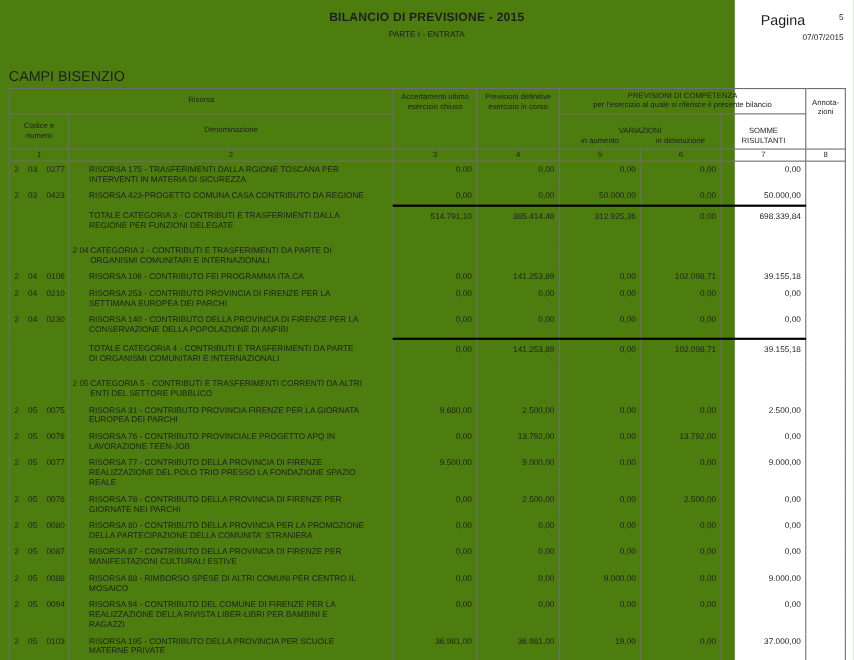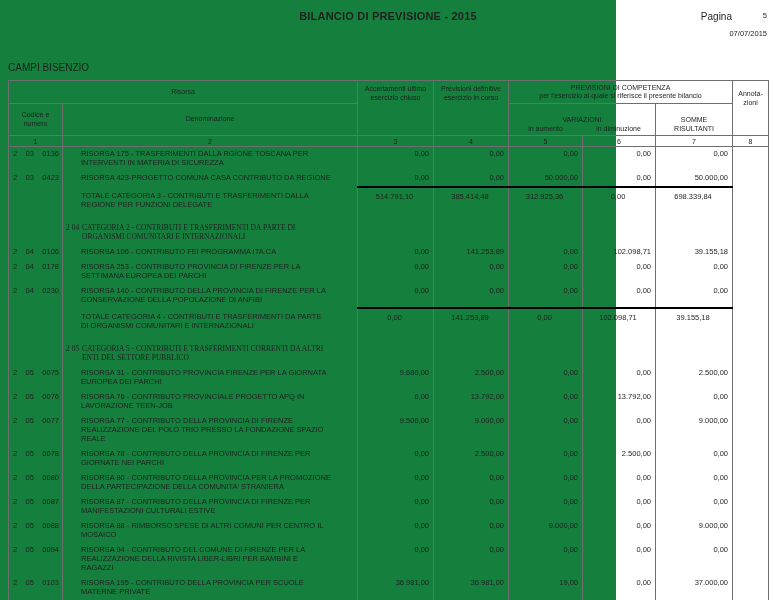--- a/index.html
+++ b/index.html
@@ -1,31 +1,31 @@
 <!DOCTYPE html>
 <html><head>
 <meta charset="utf-8">
 <style>
   html,body { margin:0; padding:0; background:#ffffff; }
   body {
     width:776px; height:600px; overflow:hidden;
     font-family:"Liberation Sans", sans-serif;
     color:#1f1f1f;
   }
-  .page { position:relative; width:616px; height:600px; background:#15803d; }
+  .page { position:relative; width:668px; height:600px; background:#4d7c0f; }
 
   
   .report-header { position:absolute; top:0; left:0; width:776px; height:80px; }
   .title    { position:absolute; top:10px; left:0; right:0; text-align:center;
               font-size:11px; font-weight:bold; letter-spacing:.2px; }
   .subtitle { position:absolute; top:27px; left:0; right:0; text-align:center; font-size:7.5px; }
-  .pagina-label { position:absolute; top:11px; right:44px; font-size:10px; }
+  .pagina-label { position:absolute; top:11px; right:44px; font-size:13px; }
   .pagina-num   { position:absolute; top:11px; right:9px;  font-size:7.5px; }
   .date-label   { position:absolute; top:29px; right:9px;  font-size:7.5px;padding-left:16px; }
-  .entity       { position:absolute; top:62px; left:8px;   font-size:10px; }
+  .entity       { position:absolute; top:62px; left:8px;   font-size:13px; }
 
   
   table.budget {
     position:absolute; top:80px; left:8px; width:760px;
     border-collapse:collapse; table-layout:fixed;
     border:1px solid #6e6e6e;
   }
   .budget th, .budget td { padding:0; font-weight:normal; }
 
   
@@ -48,36 +48,37 @@
   
   tbody td {
     border-left:1px solid #6e6e6e; border-right:1px solid #6e6e6e;
     border-top:none; border-bottom:none;
     font-size:7.5px; line-height:9px; vertical-align:top;
   }
   td.cod { padding:2px 3px 3px 4px; }
   td.cod .cod-wrap { display:flex; justify-content:space-between; }
   td.den { padding:2px 4px 4px 18px; }
   td.den .den-text { max-width:250px; }
-  td.den-cat { padding:2px 4px 4px 3px;font-family:Liberation Serif, serif; }
+  td.den-cat { padding:2px 4px 4px 3px; }
   td.den-cat .cat-wrap { display:flex; }
   td.den-cat .cat-code { width:16px; flex:none; }
   td.den-cat .cat-text { max-width:250px; }
   td.num { text-align:right; padding:2px 4px 4px 2px; }
   tr.totale td.num, tr.totale td.den { padding-top:4px; }
-  tr.totale td.tl { border-top:2px solid #000;text-align:center; }
+  tr.totale td.tl { border-top:2px solid #000; }
   tr.spacer td { height:8px; }
 </style>
 </head>
 <body>
 
 <div class="page">
 
   <div class="report-header">
     <div class="title">BILANCIO DI PREVISIONE - 2015</div>
+    <div class="subtitle">PARTE I - ENTRATA</div>
     <div class="pagina-label">Pagina</div>
     <div class="pagina-num">5</div>
     <div class="date-label">07/07/2015</div>
     <div class="entity">CAMPI BISENZIO</div>
   </div>
 
   <table class="budget">
     <colgroup>
       <col style="width:54px">
         <col style="width:295px">
@@ -127,21 +128,21 @@
         <th>7</th>
         <th>8</th>
       </tr>
     </thead>
     <tbody>
   <tr>
     <td class="cod">
       <div class="cod-wrap">
         <span>2</span>
         <span>03</span>
-        <span>0136</span>
+        <span>0277</span>
       </div>
     </td>
     <td class="den">
             <div class="den-text">RISORSA 175 - TRASFERIMENTI DALLA RGIONE TOSCANA PER INTERVENTI IN MATERIA DI SICUREZZA</div>
           </td>
     <td class="num">0,00</td>
     <td class="num">0,00</td>
     <td class="num">0,00</td>
     <td class="num">0,00</td>
     <td class="num">0,00</td>
@@ -224,21 +225,21 @@
     <td class="num">102.098,71</td>
     <td class="num">39.155,18</td>
     <td></td>
   </tr>
 
   <tr>
     <td class="cod">
       <div class="cod-wrap">
         <span>2</span>
         <span>04</span>
-        <span>0178</span>
+        <span>0210</span>
       </div>
     </td>
     <td class="den">
             <div class="den-text">RISORSA 253 - CONTRIBUTO PROVINCIA DI FIRENZE PER LA SETTIMANA EUROPEA DEI PARCHI</div>
           </td>
     <td class="num">0,00</td>
     <td class="num">0,00</td>
     <td class="num">0,00</td>
     <td class="num">0,00</td>
     <td class="num">0,00</td>

